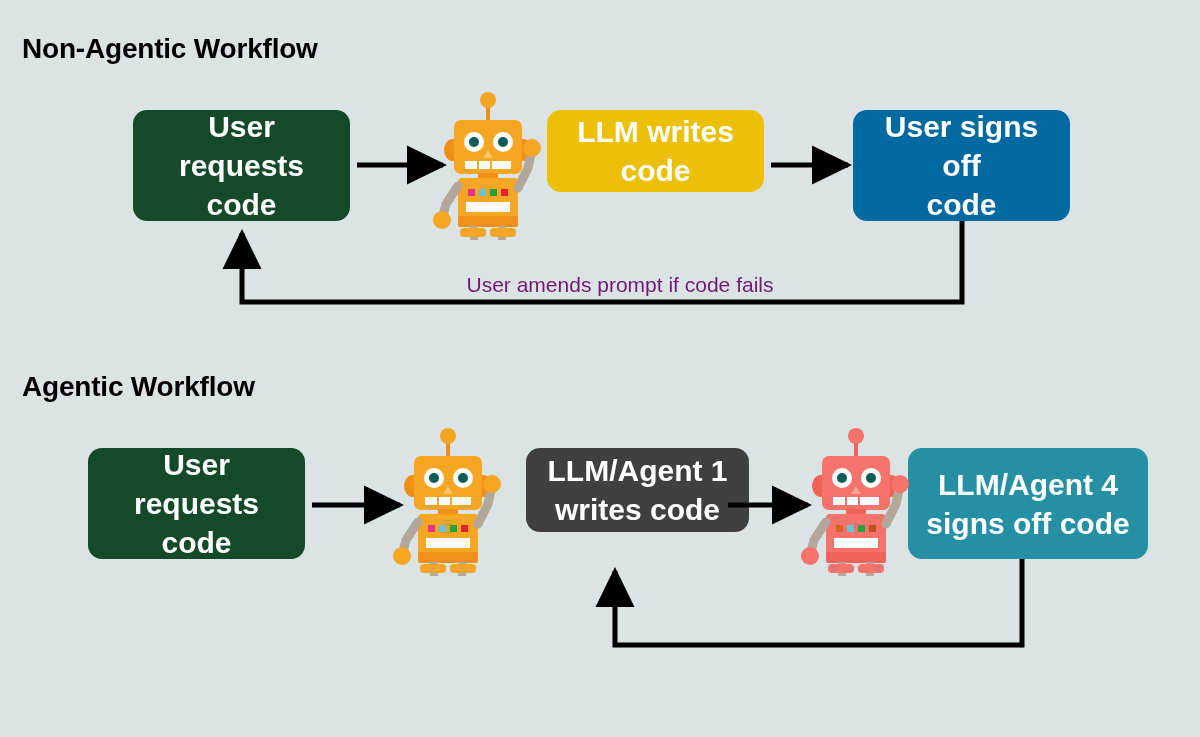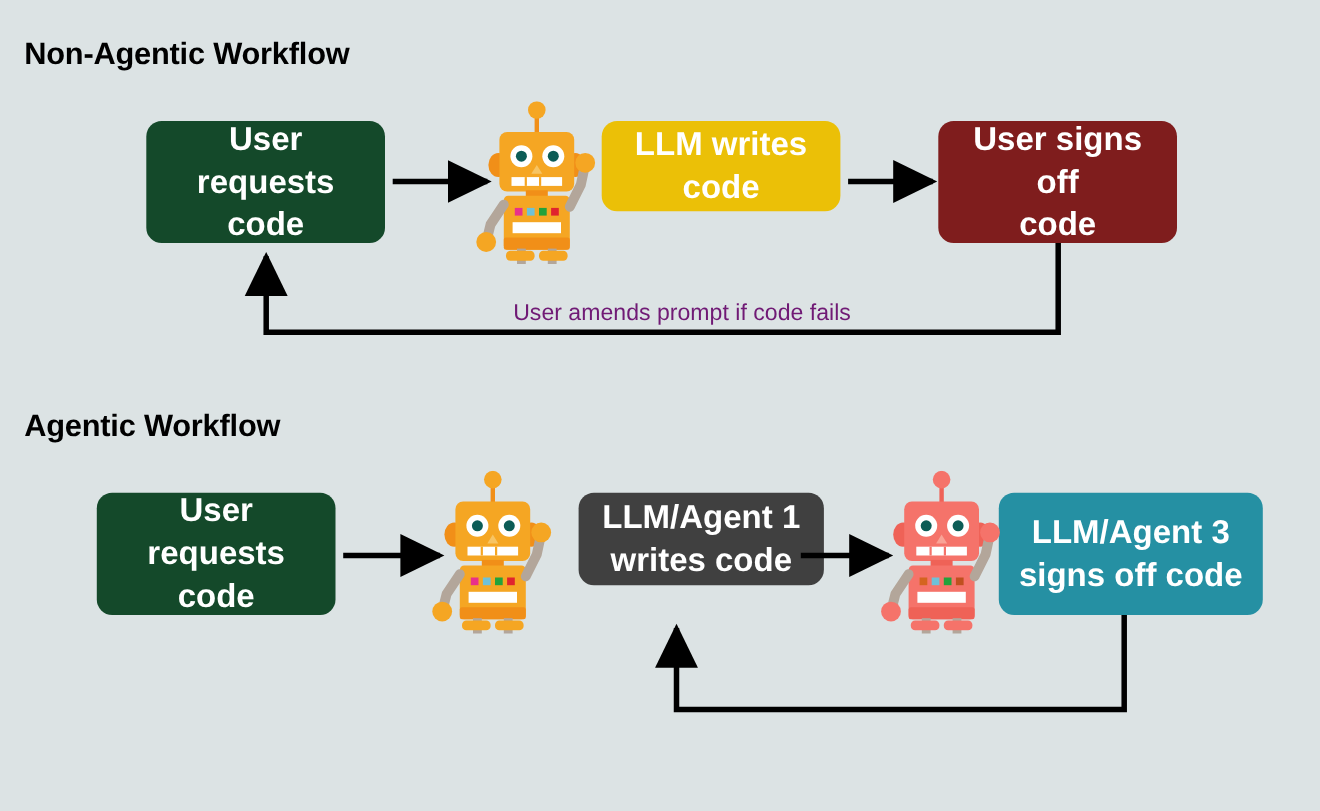--- a/index.html
+++ b/index.html
@@ -42,21 +42,21 @@
     font-weight: bold;
     font-size: 30px;
     line-height: 1.3;
     box-sizing: border-box;
     padding: 6px 10px;
   }
 
   
   #box-user-requests-1 { left: 133px; top: 110px; width: 217px; height: 111px; background: #14492a; }
   #box-llm-writes      { left: 547px; top: 110px; width: 217px; height: 82px; background: #ebc007; }
-  #box-user-signs-off  { left: 853px; top: 110px; width: 217px; height: 111px; background: #7f1d1d; }
+  #box-user-signs-off  { left: 853px; top: 110px; width: 217px; height: 111px; background: #0369a1; }
 
   
   #box-user-requests-2 { left: 88px;  top: 448px; width: 217px; height: 111px; background: #14492a; }
   #box-llm-agent-1     { left: 526px; top: 448px; width: 223px; height: 84px; background: #404040; }
   #box-llm-agent-2     { left: 908px; top: 448px; width: 240px; height: 111px; background: #2590a3; }
 
   .caption {
     position: absolute;
     font-size: 21px;
     color: #701a75;
@@ -94,21 +94,21 @@
 
   <div class="node-box" id="box-user-signs-off" style="white-space: pre-line;">User signs off
 code</div>
 
   <div class="node-box" id="box-user-requests-2" style="white-space: pre-line;">User requests
 code</div>
 
   <div class="node-box" id="box-llm-agent-1" style="white-space: pre-line;">LLM/Agent 1
 writes code</div>
 
-  <div class="node-box" id="box-llm-agent-2" style="white-space: pre-line;">LLM/Agent 3
+  <div class="node-box" id="box-llm-agent-2" style="white-space: pre-line;">LLM/Agent 4
 signs off code</div>
 
   <div class="caption" id="caption-loop-1" style="white-space: pre-line;">User amends prompt if code fails</div>
 
 
   <svg class="robot" style="left:432px; top:92px;" width="112" height="148" viewBox="0 0 112 148">
 
     <rect x="54" y="8" width="4" height="22" fill="#f18f18"></rect>
     <circle cx="56" cy="8" r="8" fill="#f5a623"></circle>
 

